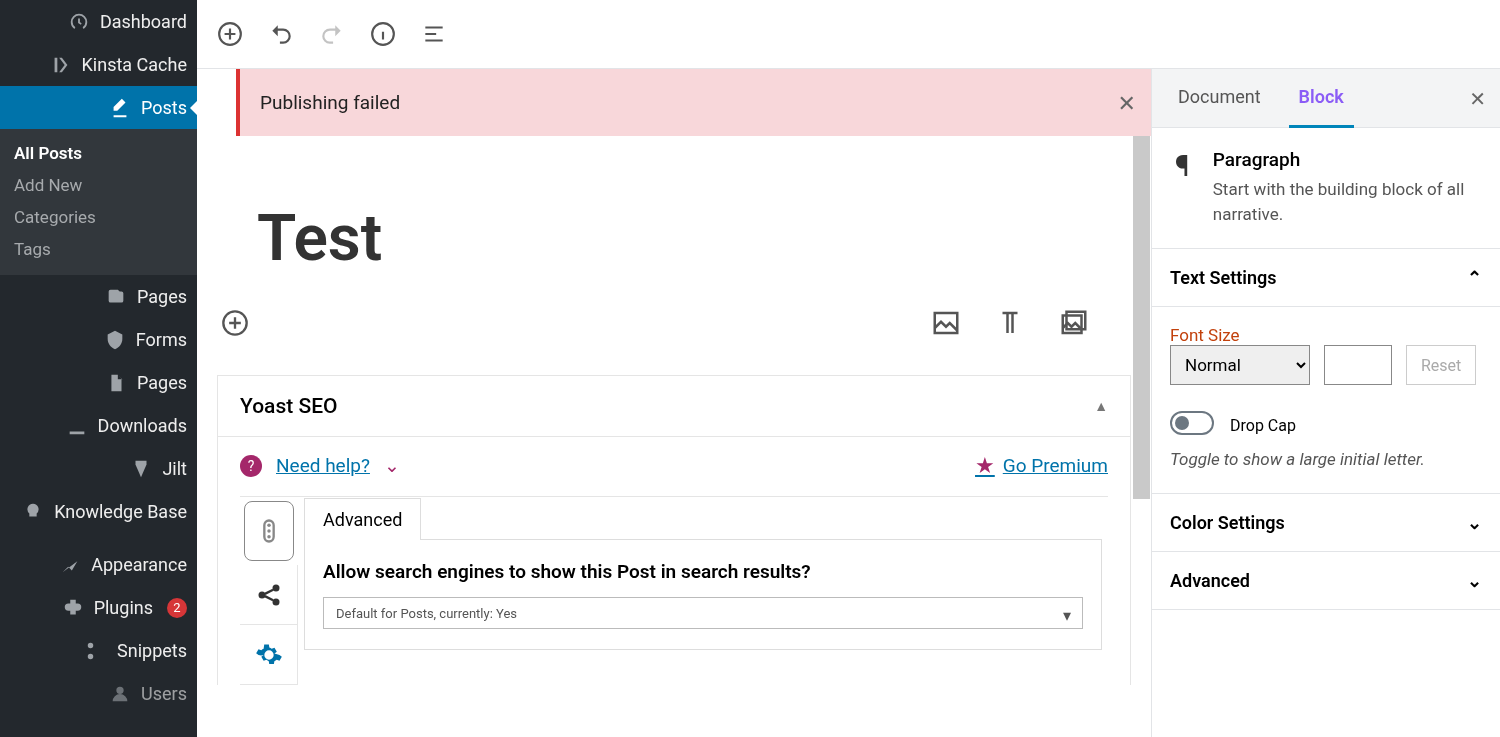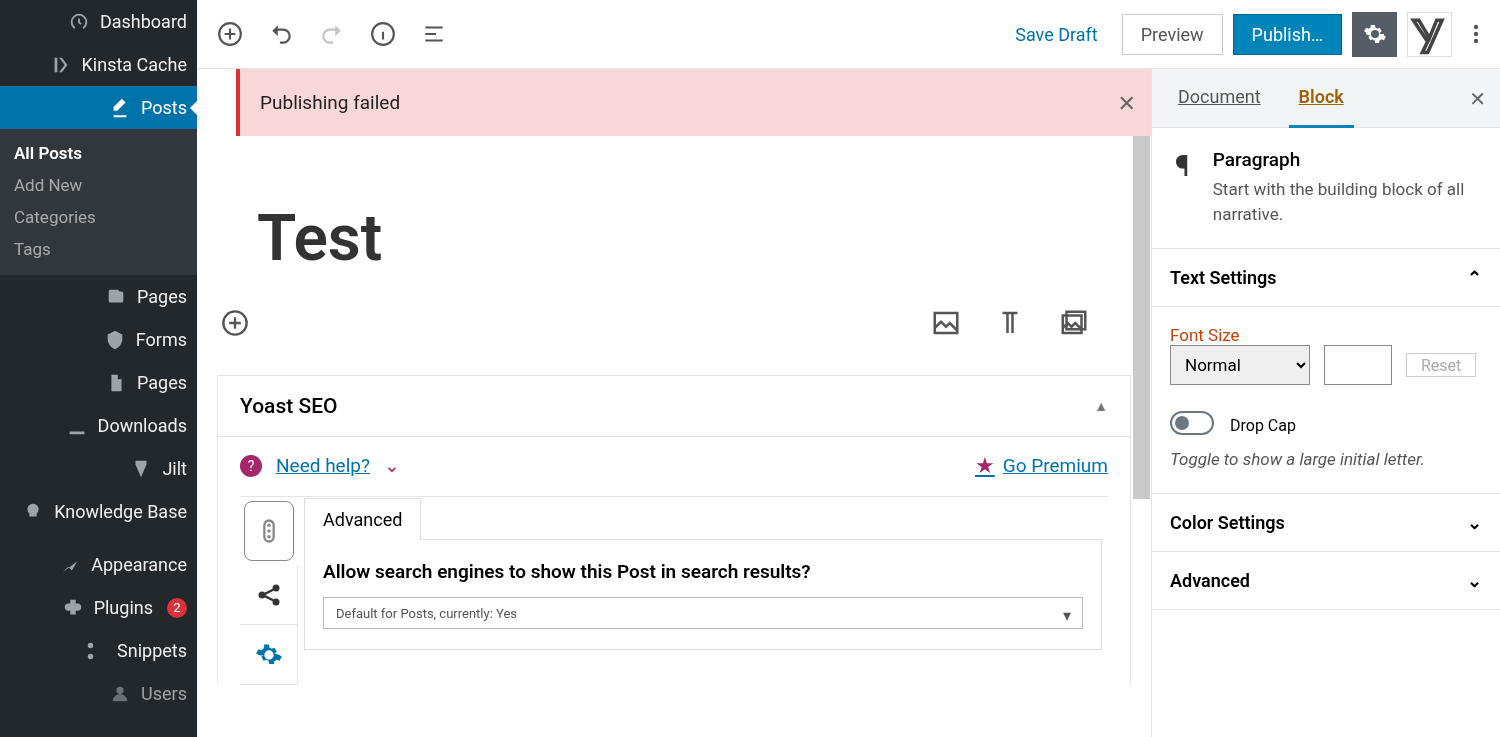--- a/index.html
+++ b/index.html
@@ -66,35 +66,35 @@
 .yoast-adv-tab { display:inline-block; border:1px solid #ddd; border-bottom:none; padding:10px 18px; font-size:18px; margin-left:6px; background:#fff; position:relative; top:1px; }
 .yoast-adv-body { border:1px solid #ddd; padding:20px 18px 20px 18px; margin:0 6px;}
 .yoast-q { font-size:19px; font-weight:600; margin-bottom:14px; }
 .yoast-select { width:100%; height:32px; border:1px solid #bbb; padding:0 12px; font-size:13px; background:#fff; color:#555; appearance:none; position:relative; }
 .yoast-select-wrap{position:relative;}
 .yoast-select-wrap::after{content:"▾";position:absolute;right:12px;top:9px;color:#555;pointer-events:none;font-size:16px;}
 
 
 .settings { position:absolute; right:0; top:69px; width:349px; bottom:0; border-left:1px solid #e2e4e7; background:#fff; overflow:auto; }
 .settings-tabs { display:flex; align-items:center; height:59px; background:#f3f4f5; border-bottom:1px solid #e2e4e7; padding:0 16px; position:relative;}
-.settings-tab { padding:0 10px; height:59px; display:flex; align-items:center; font-size:18px; color:#555; cursor:pointer; border-bottom:3px solid transparent;text-decoration:underline; }
-.settings-tab.active { color:#a16207; font-weight:600; border-bottom-color:#0085ba; }
+.settings-tab { padding:0 10px; height:59px; display:flex; align-items:center; font-size:18px; color:#555; cursor:pointer; border-bottom:3px solid transparent; }
+.settings-tab.active { color:#8b5cf6; font-weight:600; border-bottom-color:#0085ba; }
 .settings-close { position:absolute; right:14px; top:18px; font-size:20px; color:#666; cursor:pointer; }
 .block-desc { display:flex; gap:18px; padding:20px 18px 22px 18px; border-bottom:1px solid #e2e4e7; }
 .block-desc .pil { font-size:30px; width:30px; text-align:center; color:#333; }
 .block-desc .txt h3{font-size:19px;font-weight:500;margin-bottom:6px;}
 .block-desc .txt p{font-size:17px;color:#555;line-height:1.45;}
 .panel-head { display:flex; align-items:center; padding:18px 18px; font-size:18px; font-weight:600; border-bottom:1px solid #e2e4e7; cursor:pointer; }
 .panel-head .chev{margin-left:auto;font-size:18px;}
 .panel-body { padding:18px 18px 24px 18px; border-bottom:1px solid #e2e4e7; }
 .panel-body .lbl{font-size:17px;color:#c2410c;margin-bottom:0;}
 .fontsize-row { display:flex; gap:14px; align-items:center; }
 .fontsize-select { width:140px; height:40px; border:1px solid #888; font-size:17px; padding:0 10px; }
 .fontsize-num { width:68px; height:40px; border:1px solid #888; }
-.reset-btn { height:24px; padding:0 14px; border:1px solid #ccc; background:#fff; color:#aaa; font-size:16px; cursor:default; }
+.reset-btn { height:40px; padding:0 14px; border:1px solid #ccc; background:#fff; color:#aaa; font-size:16px; cursor:default; }
 .toggle-row { display:flex; align-items:flex-end; gap:16px; margin-top:26px;}
 .toggle { width:44px; height:24px; border:2px solid #6c7781; border-radius:14px; position:relative; background:#fff; cursor:pointer;}
 .toggle::before{content:"";position:absolute;left:3px;top:3px;width:14px;height:14px;border-radius:50%;background:#6c7781;}
 .toggle-hint{font-style:italic;color:#555;font-size:17px;margin-top:14px;}
 
 
 .scroll-stub{position:absolute;left:1133px;top:69px;width:17px;height:430px;background:#c9c9c9;}
 </style>
 </head>
 <body>
@@ -210,42 +210,20 @@
         <svg viewBox="0 0 24 24">
           <circle cx="12" cy="12" r="10" fill="none" stroke="#555" stroke-width="2"></circle>
           <path d="M12 8h.01M11 11h1v5h1" stroke="#555" stroke-width="2" fill="none"></path>
         </svg>
       </button>
     <button class="tb-btn">
         <svg viewBox="0 0 24 24">
           <path d="M4 6h16M4 12h10M4 18h16" stroke="#555" stroke-width="2"></path>
         </svg>
       </button>
-  </div>
-  <div class="tb-right">
-    <button class="save-draft">Save Draft</button>
-    <button class="preview-btn">Preview</button>
-    <button class="publish-btn">Publish…</button>
-    <div class="gear-btn">
-        <svg viewBox="0 0 24 24">
-          <path d="M12 8a4 4 0 100 8 4 4 0 000-8zm9 4a7 7 0 01-.1 1.2l2 1.6-2 3.4-2.4-.9a7 7 0 01-2 1.2l-.4 2.5h-4l-.4-2.5a7 7 0 01-2-1.2l-2.4.9-2-3.4 2-1.6A7 7 0 013 12a7 7 0 01.1-1.2l-2-1.6 2-3.4 2.4.9a7 7 0 012-1.2L7.9 3h4l.4 2.5a7 7 0 012 1.2l2.4-.9 2 3.4-2 1.6c.1.4.1.8.1 1.2z"></path>
-        </svg>
-      </div>
-    <div class="yoast-btn">
-        <svg viewBox="0 0 24 24">
-          <path d="M6 4l6 10 4-10h3L11 22H8l3-6L3 4z" fill="none" stroke="#444" stroke-width="2"></path>
-        </svg>
-      </div>
-    <div class="more-btn">
-        <svg width="6" height="24" viewBox="0 0 6 24">
-          <circle cx="3" cy="5" r="2.2"></circle>
-          <circle cx="3" cy="12" r="2.2"></circle>
-          <circle cx="3" cy="19" r="2.2"></circle>
-        </svg>
-      </div>
   </div>
 </div>
 
 <div class="scroll-stub"></div>
 
 <div class="main">
   <div class="notice-error">
     <span>Publishing failed</span>
     <span class="notice-dismiss">✕</span>
   </div>

